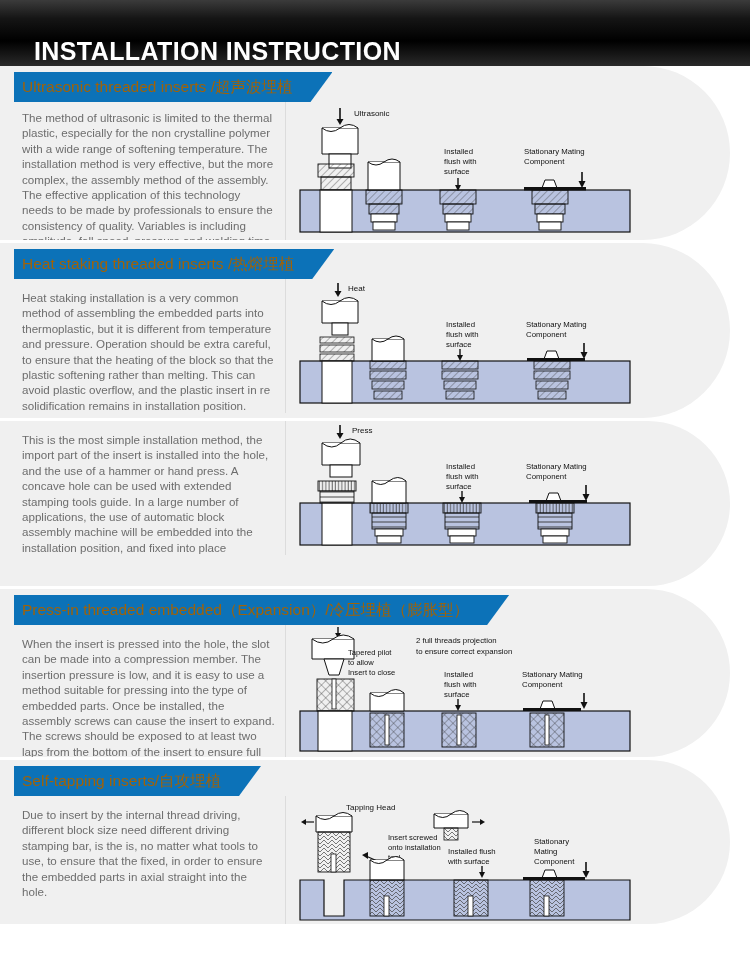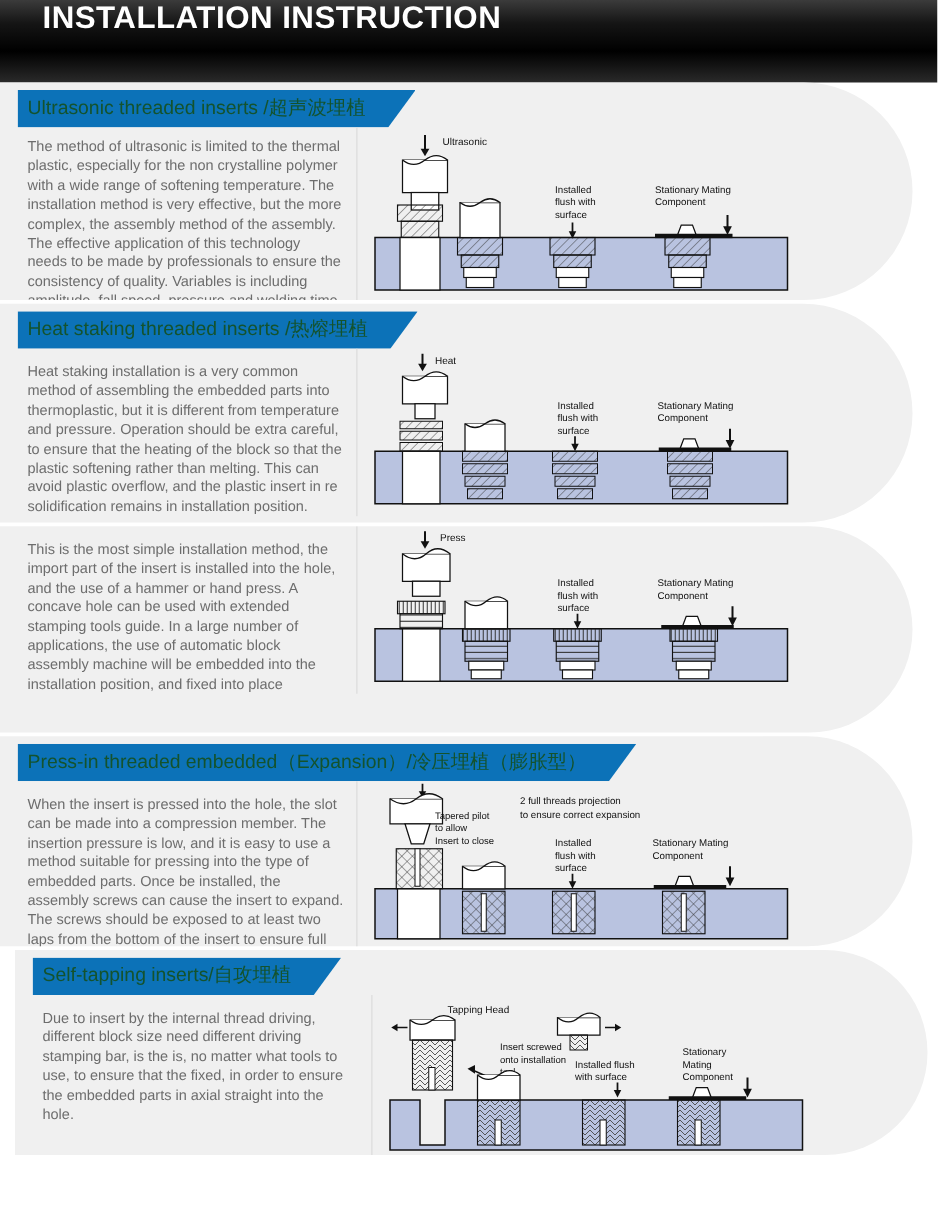--- a/index.html
+++ b/index.html
@@ -9,21 +9,21 @@
     background:#ffffff;
     font-family:"Liberation Sans", sans-serif;
     overflow:hidden;
   }
   .page { position:relative; width:750px; height:967px; }
 
   
   .banner {
     position:relative; height:66px; width:750px;
     background:linear-gradient(to bottom,#3b3b3b 0%,#151515 28%,#000000 62%,#2a2a2a 100%);
-    display:flex; align-items:flex-start;
+    display:flex; align-items:flex-end;
   }
   .banner-title {
     color:#ffffff; font-size:25px; font-weight:bold;
     letter-spacing:.4px; padding-left:34px;
     font-family:"Liberation Sans", sans-serif;
   }
 
   
   .sections { position:relative; padding:0; }
   .section {
@@ -31,37 +31,37 @@
     height:174px;
     background:#f0f0f0;
     border-radius:0 90px 90px 0;
     margin:0 0 3px 0;
     width:730px;
     overflow:hidden;
   }
   .section.s2 { height:175px; }
   .section.s3 { height:165px; }
   .section.s4 { height:168px; }
-  .section.s5 { height:164px;margin-left:12px; }
+  .section.s5 { height:164px; }
 
   .sec-head {
     position:relative;
     height:30px;
     margin:6px 0 0 14px;
     display:inline-block;
   }
   .sec-head-bg {
     position:absolute; left:0; top:0; height:30px; width:100%;
     background:#0c72b8;
     -webkit-clip-path:polygon(0 0,100% 0,calc(100% - 22px) 100%,0 100%);
     clip-path:polygon(0 0,100% 0,calc(100% - 22px) 100%,0 100%);
   }
   .sec-head-text {
     position:relative;
-    color:#14532d; font-size:15.5px;
+    color:#a16207; font-size:15.5px;
     line-height:30px; padding:0 40px 0 8px;
     white-space:nowrap;
   }
 
   .sec-body { position:relative; display:flex; }
   .sec-text {
     width:286px; padding:8px 10px 0 22px;
     color:#6d6d6d; font-size:11.6px; line-height:15.4px;
     border-right:1px solid #dcdcdc;
     min-height:128px;

